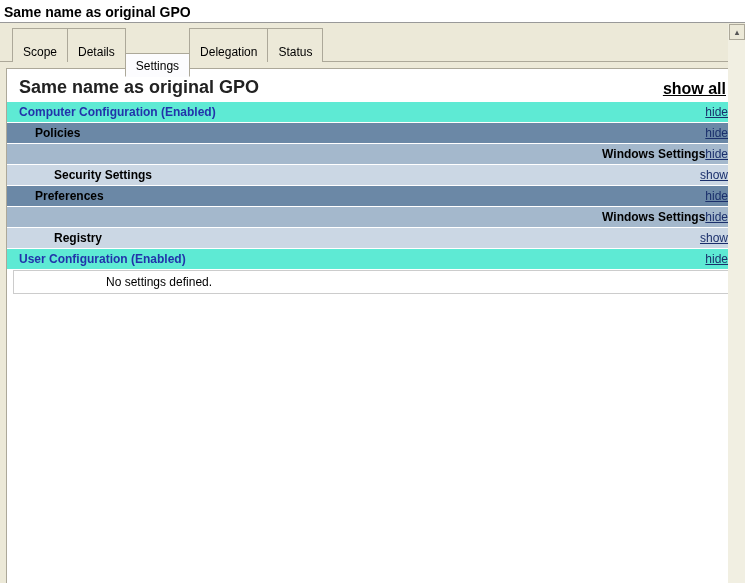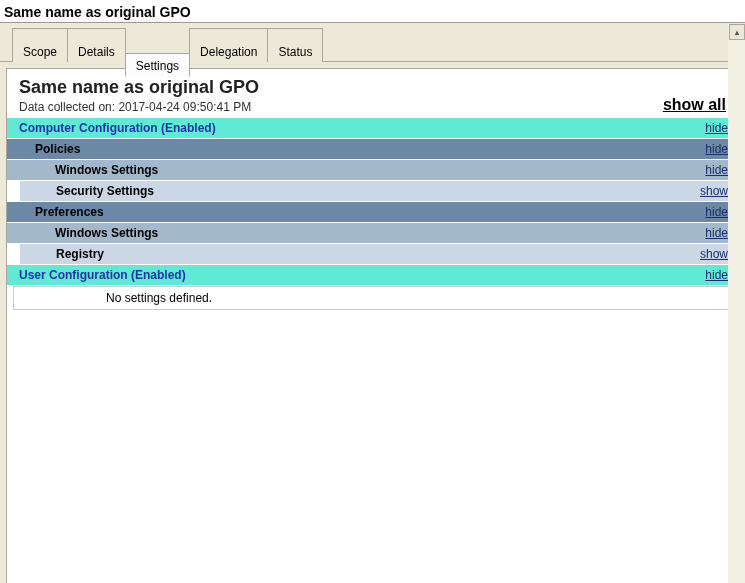--- a/index.html
+++ b/index.html
@@ -95,27 +95,27 @@
     background: #6b88a6;
     color: #000;
     font-weight: bold;
     padding-left: 28px;
   }
   .section-l2 {
     background: #a4b8cc;
     color: #000;
     font-weight: bold;
     padding-left: 48px;
+    justify-content: flex-end;
   }
   .section-l3 {
     background: #cbd7e4;
     color: #000;
     font-weight: bold;
-    padding-left: 36px;
-    margin-left: 13px;
+    padding-left: 47px;
   }
   .toggle-link {
     color: #1a2f6b;
     text-decoration: underline;
     font-size: 12px;
     font-weight: normal;
     cursor: pointer;
   }
   .no-settings {
     padding: 4px 10px 4px 92px;
@@ -150,23 +150,20 @@
 </div>
 
 <div class="content-frame">
 
   <div class="report">
 
     <div class="report-header">
       <div class="report-title-row">
         <div>
           <div class="report-title">Same name as original GPO</div>
-          <div class="report-subtitle">
-            <span>Data collected on: </span><span>2017-04-24 09:50:41 PM</span>
-          </div>
         </div>
         <span class="show-all">show all</span>
       </div>
     </div>
 
     <div class="section-row section-config">
       <span>Computer Configuration (Enabled)</span>
       <span class="toggle-link">hide</span>
     </div>
 

